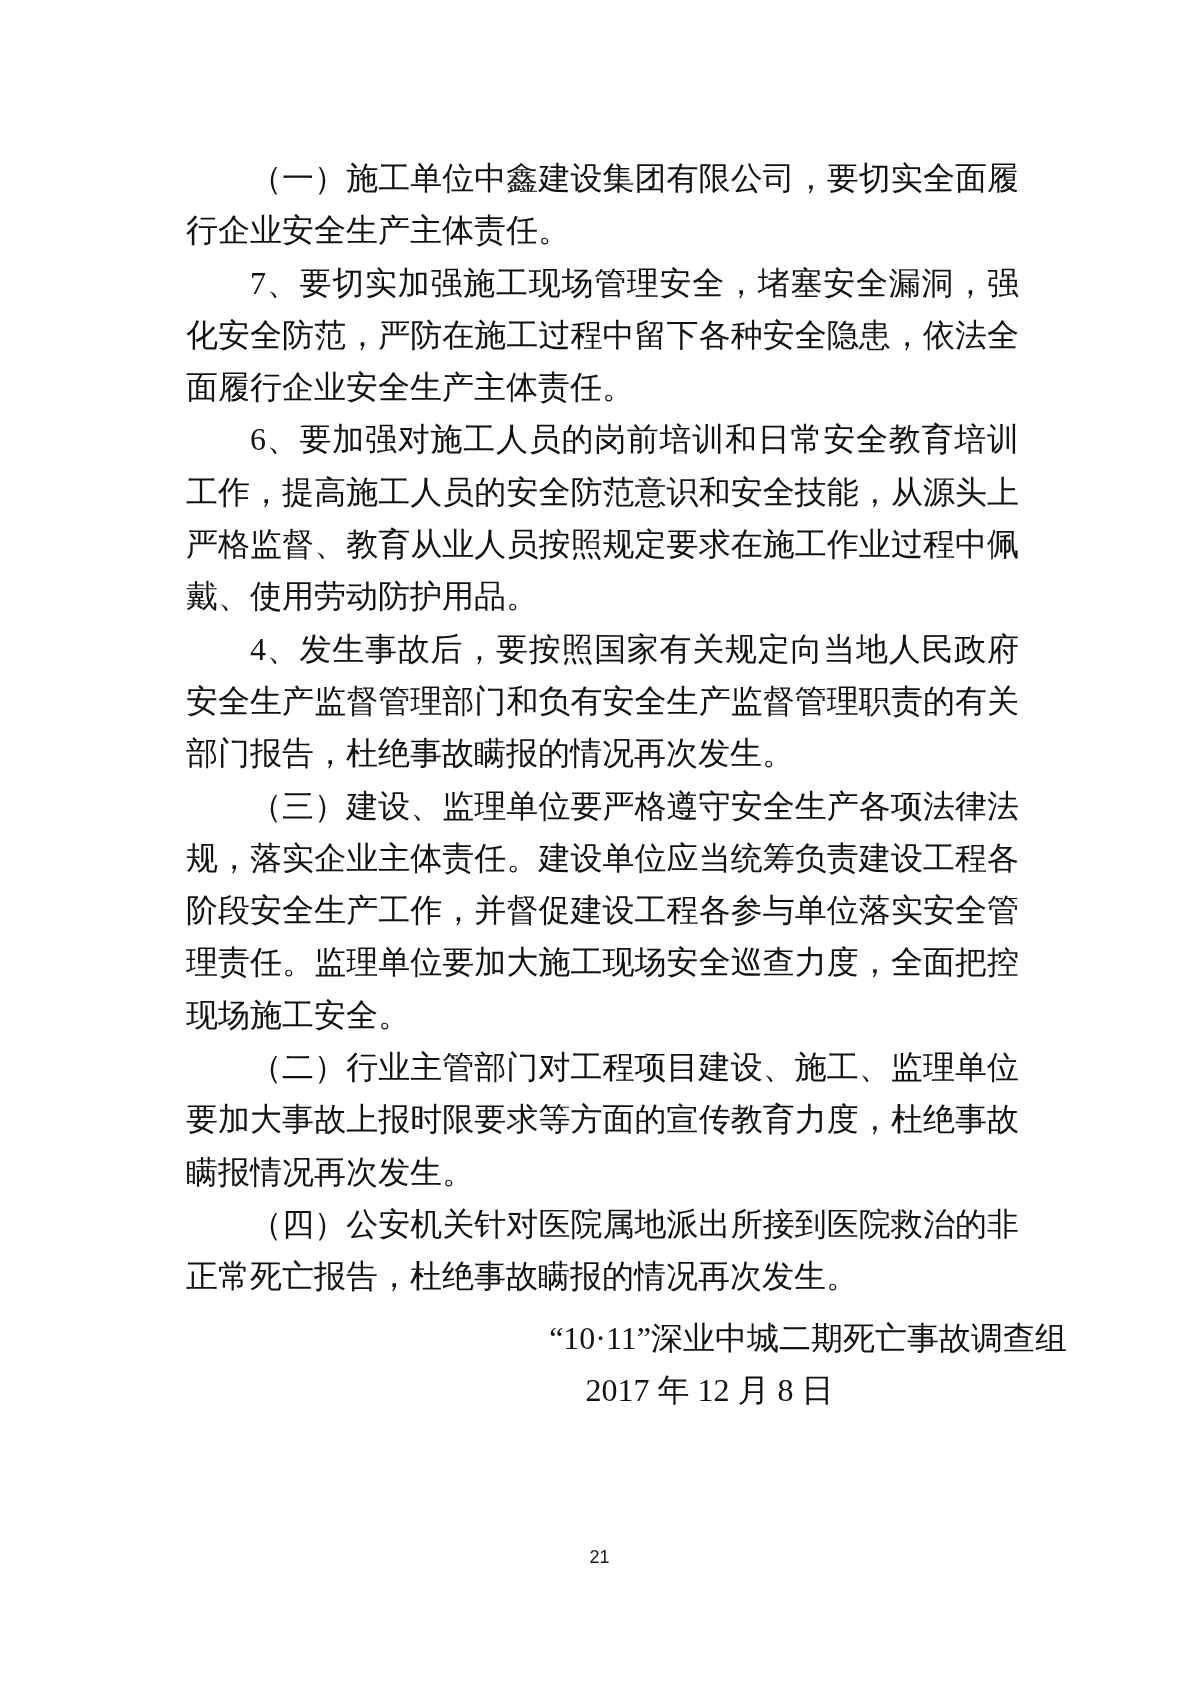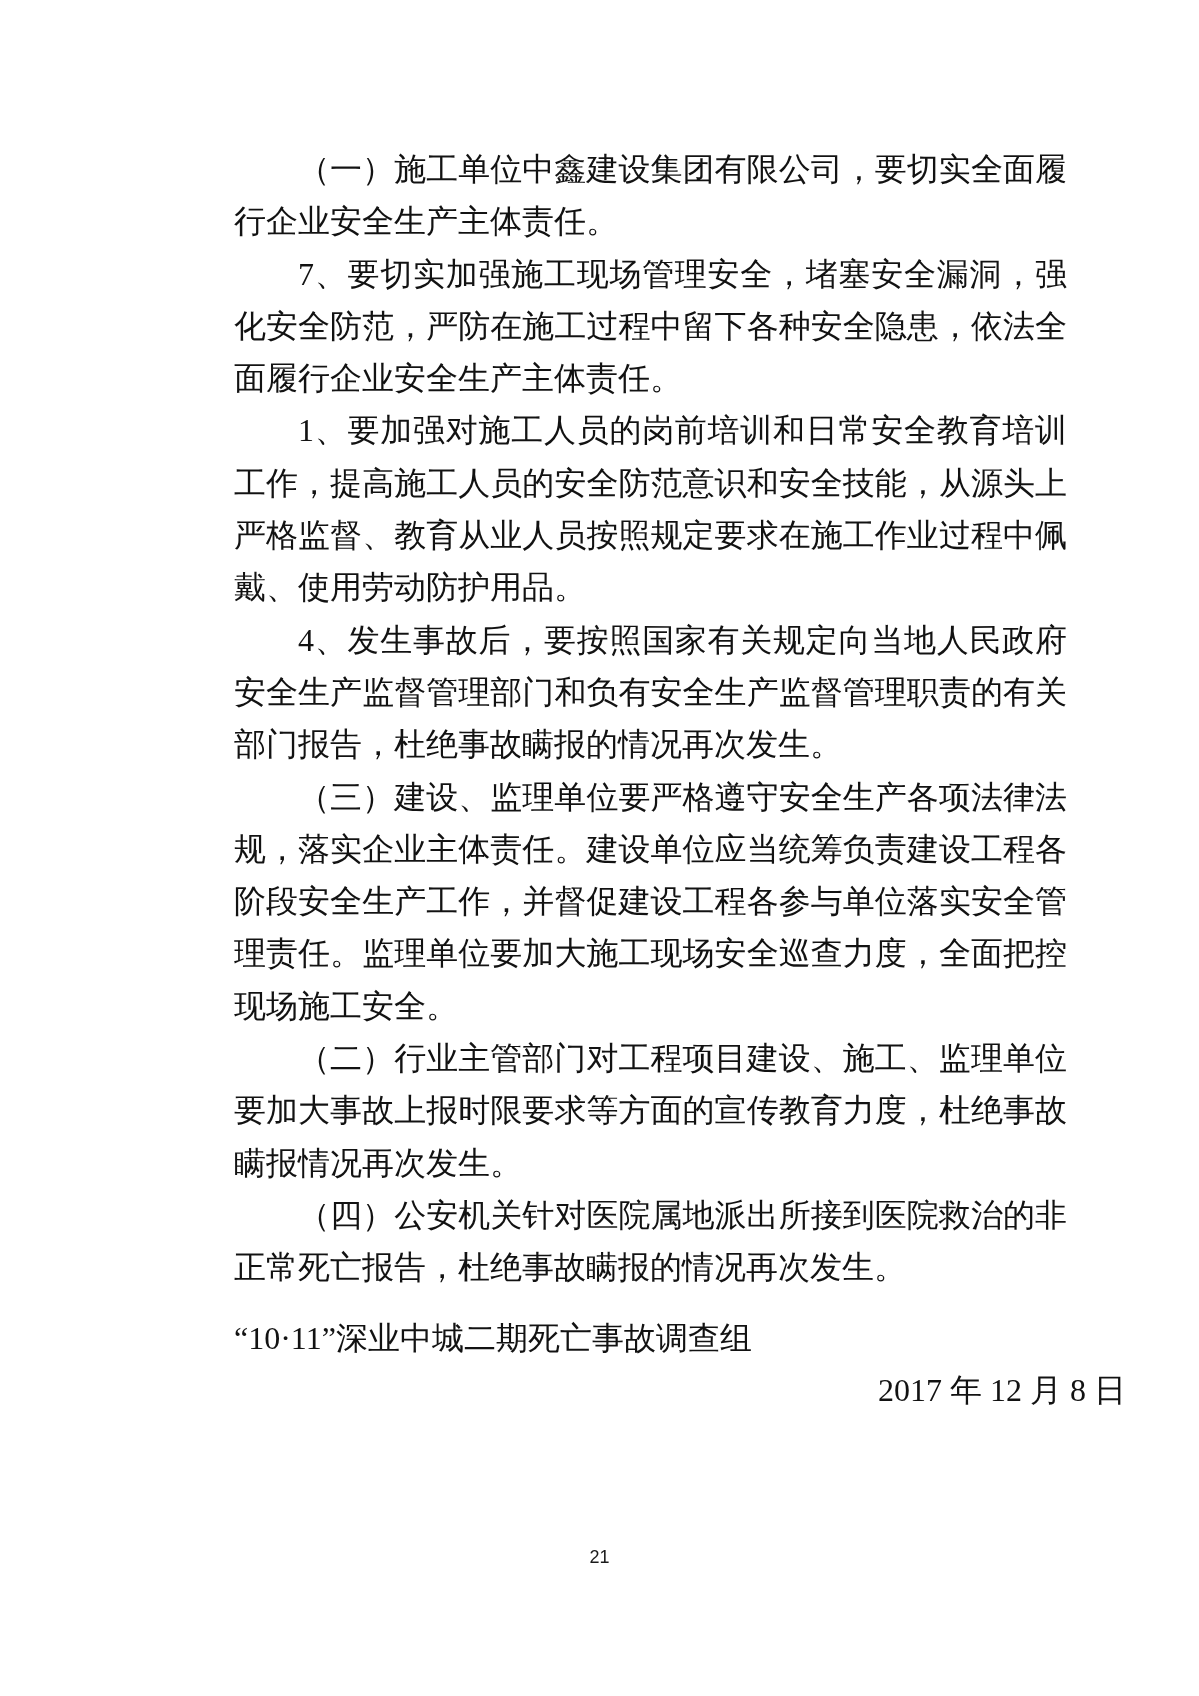--- a/index.html
+++ b/index.html
@@ -8,47 +8,46 @@
     width: 1199px;
     height: 1696px;
     background: #ffffff;
     font-family: "Liberation Serif", serif;
     color: #121212;
     overflow: hidden;
   }
   .doc-body {
     position: absolute;
     left: 186px;
-    top: 143px;
+    top: 152px;
     width: 833px;
-    margin-left: 48px;
   }
   .doc-body p {
     margin: 0;
     padding: 0;
     font-size: 32px;
     line-height: 52.3px;
     text-align: justify;
     text-indent: 2em;
     letter-spacing: 0;
   }
   .signature-block {
     position: absolute;
     left: 186px;
     top: 1312px;
     width: 833px;
     font-size: 32px;
     line-height: 52.3px;
   }
   .sig-org {
-    text-align: left;
+    text-align: right;
     transform: translateX(48px);
   }
   .sig-date {
-    text-align: right;
+    text-align: center;
     transform: translateX(107px);
   }
   .page-number {
     position: absolute;
     top: 1547px;
     left: 0;
     width: 100%;
     text-align: center;
     font-family: "Liberation Sans", sans-serif;
     font-size: 18px;
@@ -57,21 +56,21 @@
 </style>
 </head>
 <body>
 
 <div class="page">
 
   <div class="doc-body">
 
   <p>（一）施工单位中鑫建设集团有限公司，要切实全面履行企业安全生产主体责任。</p>
       <p>7、要切实加强施工现场管理安全，堵塞安全漏洞，强化安全防范，严防在施工过程中留下各种安全隐患，依法全面履行企业安全生产主体责任。</p>
-      <p>1、要加强对施工人员的岗前培训和日常安全教育培训工作，提高施工人员的安全防范意识和安全技能，从源头上严格监督、教育从业人员按照规定要求在施工作业过程中佩戴、使用劳动防护用品。</p>
+      <p>6、要加强对施工人员的岗前培训和日常安全教育培训工作，提高施工人员的安全防范意识和安全技能，从源头上严格监督、教育从业人员按照规定要求在施工作业过程中佩戴、使用劳动防护用品。</p>
       <p>4、发生事故后，要按照国家有关规定向当地人民政府安全生产监督管理部门和负有安全生产监督管理职责的有关部门报告，杜绝事故瞒报的情况再次发生。</p>
       <p>（三）建设、监理单位要严格遵守安全生产各项法律法规，落实企业主体责任。建设单位应当统筹负责建设工程各阶段安全生产工作，并督促建设工程各参与单位落实安全管理责任。监理单位要加大施工现场安全巡查力度，全面把控现场施工安全。</p>
       <p>（二）行业主管部门对工程项目建设、施工、监理单位要加大事故上报时限要求等方面的宣传教育力度，杜绝事故瞒报情况再次发生。</p>
       <p>（四）公安机关针对医院属地派出所接到医院救治的非正常死亡报告，杜绝事故瞒报的情况再次发生。</p>
     </div>
 
   <div class="signature-block">
     <div class="sig-org">“10·11”深业中城二期死亡事故调查组</div>
     <div class="sig-date">2017 年 12 月 8 日</div>
   </div>

